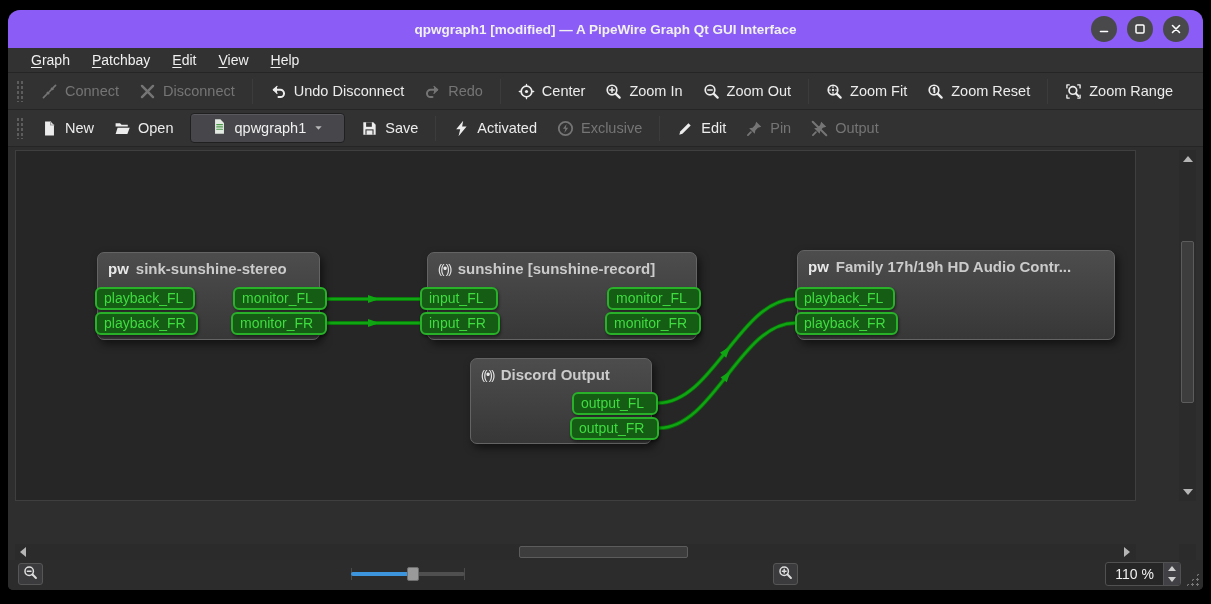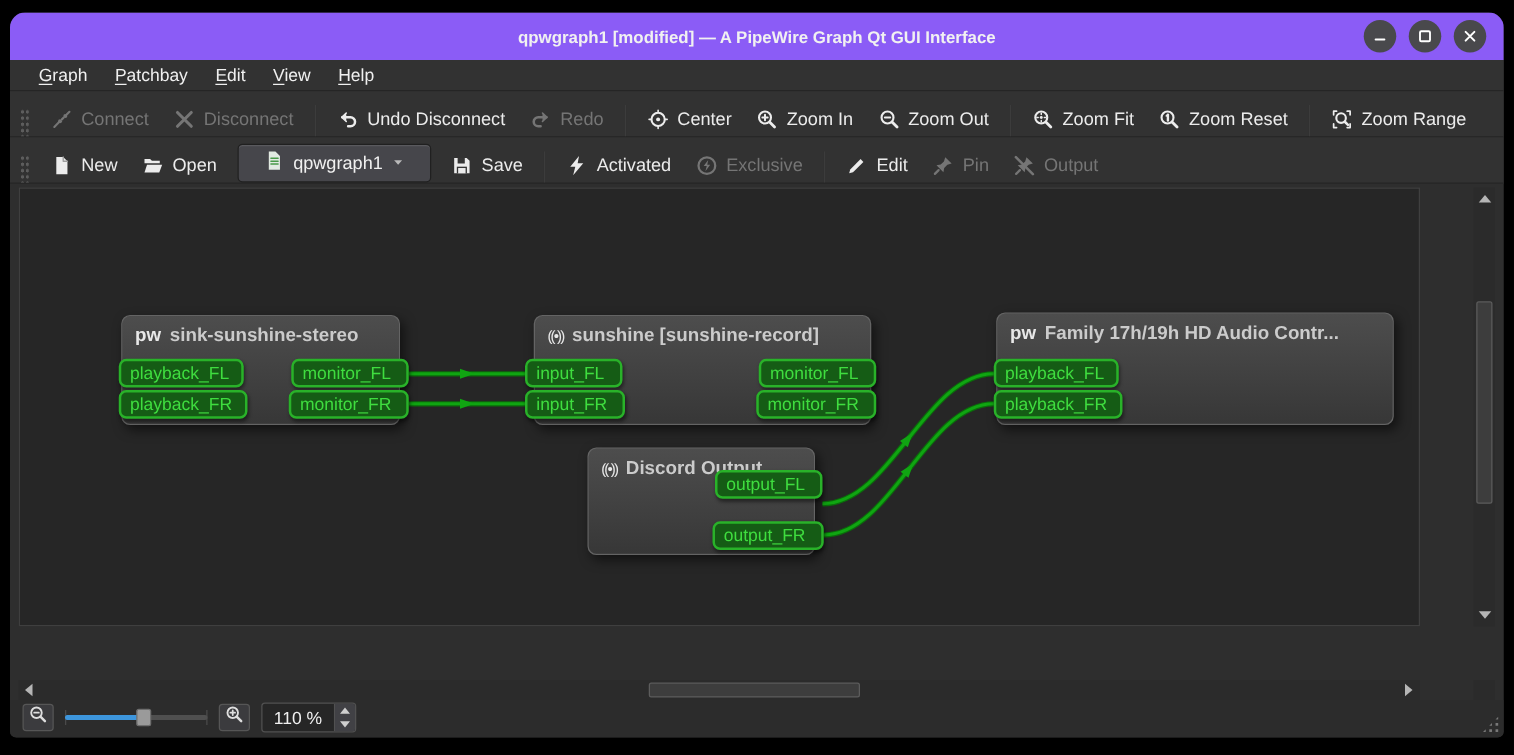--- a/index.html
+++ b/index.html
@@ -11,21 +11,21 @@
   .titlebar{height:38px;background:#8b5cf6;position:relative;flex:0 0 auto;display:flex;align-items:center;padding-left:48px;}
   .title{position:absolute;left:0;right:0;text-align:center;font-size:13.5px;font-weight:bold;color:#f1f1f1;}
   .winbtns{position:absolute;right:14px;top:6px;display:flex;gap:10px;}
   .winbtn{width:26px;height:26px;border-radius:50%;background:#49494c;display:flex;align-items:center;justify-content:center;color:#fff;}
   .winbtn svg{display:block;}
   
   .menubar{height:25px;background:#323232;display:flex;align-items:center;padding-left:12px;border-bottom:1px solid #252525;flex:0 0 auto;}
   .menu-item{color:#f0f0f0;font-size:14px;padding:2px 11px;cursor:default;}
   .menu-item u{text-underline-offset:2px;}
   
-  .toolbar{height:37px;background:#323232;display:flex;align-items:flex-end;padding:0 6px;border-bottom:1px solid #252525;flex:0 0 auto;}
+  .toolbar{height:37px;background:#323232;display:flex;align-items:center;padding:0 6px;border-bottom:1px solid #252525;flex:0 0 auto;}
   .tb-handle{width:7px;height:22px;margin:0 8px 0 2px;
     background-image:radial-gradient(#5d5d5d 1px,transparent 1.3px);background-size:4px 5px;}
   .tb-sep{width:1px;height:25px;background:#272727;border-right:1px solid #3c3c3c;margin:0 7px;}
   .tb-btn{display:flex;align-items:center;gap:7px;padding:5px 10px;color:#ececec;font-size:14.5px;border-radius:3px;white-space:nowrap;}
   .tb-btn.disabled{color:#757575;}
   .tb-btn .icon{display:flex;align-items:center;}
   .tb-dropdown{display:flex;align-items:center;gap:7px;background:#46464b;border:1px solid #202020;
     border-radius:4px;padding:4px 20px;margin:0 6px;color:#f0f0f0;font-size:14.5px;box-shadow:inset 0 1px 0 #5a5a5e;}
   
   .canvas-wrap{flex:1 1 auto;margin:3px 7px 0 7px;display:grid;grid-template-columns:1fr 17px;grid-template-rows:1fr 16px;gap:43px;}
@@ -45,21 +45,21 @@
     border-radius:7px;box-shadow:3px 4px 9px rgba(0,0,0,.55);}
   .node-header{display:flex;align-items:center;gap:7px;padding:7px 10px 0 10px;color:#cbcbcb;font-weight:bold;
     font-size:15px;white-space:nowrap;overflow:hidden;}
   .pwlogo{font-weight:bold;font-size:15px;color:#e8e8e8;letter-spacing:0;}
   .streamlogo{font-size:12px;color:#e8e8e8;letter-spacing:-1.5px;font-weight:normal;}
   .port{position:absolute;height:23px;background:#155c15;border:2px solid #29b229;border-radius:6px;
     color:#3fdd3f;font-size:14px;line-height:18px;padding:0 7px;white-space:nowrap;overflow:hidden;
     box-shadow:1px 2px 3px rgba(0,0,0,.45);}
   #wires{position:absolute;left:0;top:0;width:100%;height:100%;pointer-events:none;}
   
-  .statusbar{height:30px;background:#2c2c2c;flex:0 0 auto;display:flex;align-items:center;justify-content:flex-start;
+  .statusbar{height:30px;background:#2c2c2c;flex:0 0 auto;display:flex;align-items:center;justify-content:space-between;
     gap:9px;padding:0 22px 2px 10px;position:relative;}
   .sb-btn{width:25px;height:22px;background:#3b3b3e;border:1px solid #565656;border-radius:3px;
     display:flex;align-items:center;justify-content:center;color:#dedede;}
   .slider{position:relative;width:114px;height:18px;}
   .slider .tick{position:absolute;top:3px;width:1px;height:12px;background:#4a4a4a;}
   .slider .track{position:absolute;left:0;right:0;top:7px;height:4px;background:#4f4f4f;border-radius:2px;}
   .slider .fill{position:absolute;left:0;top:7px;height:4px;background:#3d96dd;border-radius:2px;}
   .slider .handle{position:absolute;top:2px;width:12px;height:14px;background:#9a9a9a;border:1px solid #6e6e6e;border-radius:2px;}
   .spinbox{display:flex;align-items:stretch;background:#262626;border:1px solid #515151;border-radius:3px;height:24px;}
   .spin-value{padding:3px 9px 0 9px;color:#f0f0f0;font-size:14px;}
@@ -388,21 +388,21 @@
         <div class="port input" style="left: 79px; top: 136px; width: 100px;">playback_FL</div>
         <div class="port input" style="left: 79px; top: 161px; width: 103px;">playback_FR</div>
         <div class="port output" style="left: 217px; top: 136px; width: 94px;">monitor_FL</div>
         <div class="port output" style="left: 215px; top: 161px; width: 96px;">monitor_FR</div>
         <div class="port input" style="left: 404px; top: 136px; width: 78px;">input_FL</div>
         <div class="port input" style="left: 404px; top: 161px; width: 80px;">input_FR</div>
         <div class="port output" style="left: 591px; top: 136px; width: 94px;">monitor_FL</div>
         <div class="port output" style="left: 589px; top: 161px; width: 96px;">monitor_FR</div>
         <div class="port input" style="left: 779px; top: 136px; width: 100px;">playback_FL</div>
         <div class="port input" style="left: 779px; top: 161px; width: 103px;">playback_FR</div>
-        <div class="port output" style="left: 556px; top: 225px; width: 86px;">output_FL</div>
+        <div class="port output" style="left: 556px; top: 241px; width: 86px;">output_FL</div>
         <div class="port output" style="left: 554px; top: 266px; width: 89px;">output_FR</div>
       </div>
     <div class="vscroll">
       <div class="sb-arrow arrow-up"></div>
       <div class="v-thumb" id="v-thumb" style="top: 26%; height: 46%;"></div>
       <div class="sb-arrow arrow-down"></div>
     </div>
     <div class="hscroll">
       <div class="sb-arrow arrow-left" style="left:5px;"></div>
       <div class="h-thumb" id="h-thumb" style="left: 45%; width: 15%;"></div>

